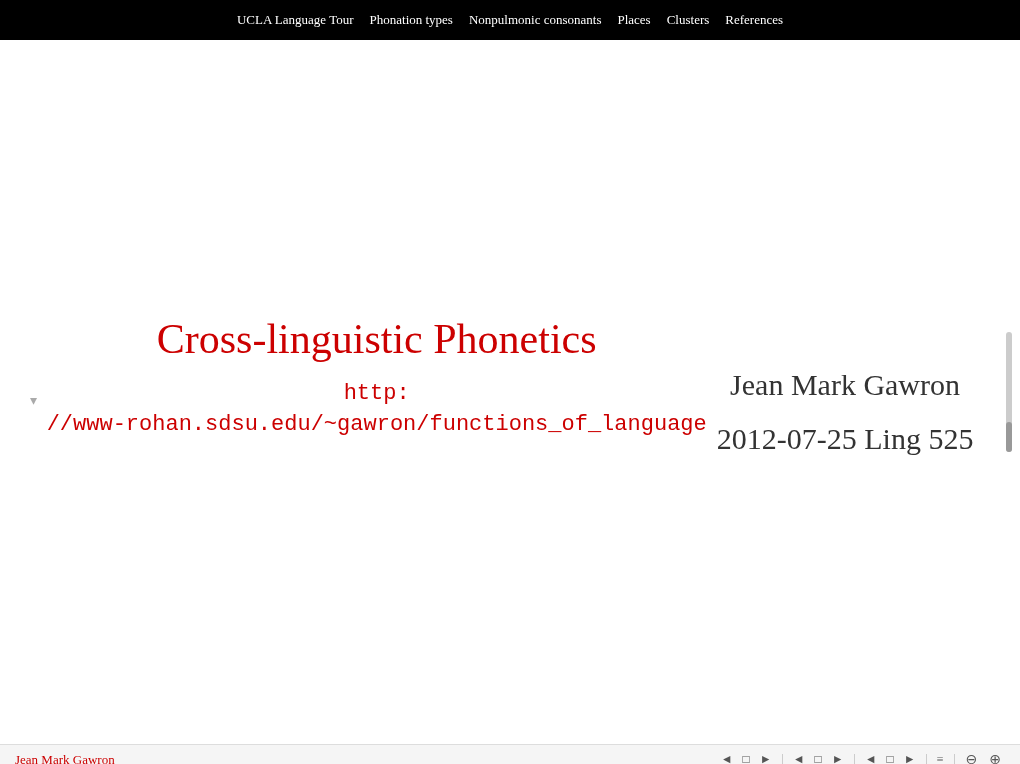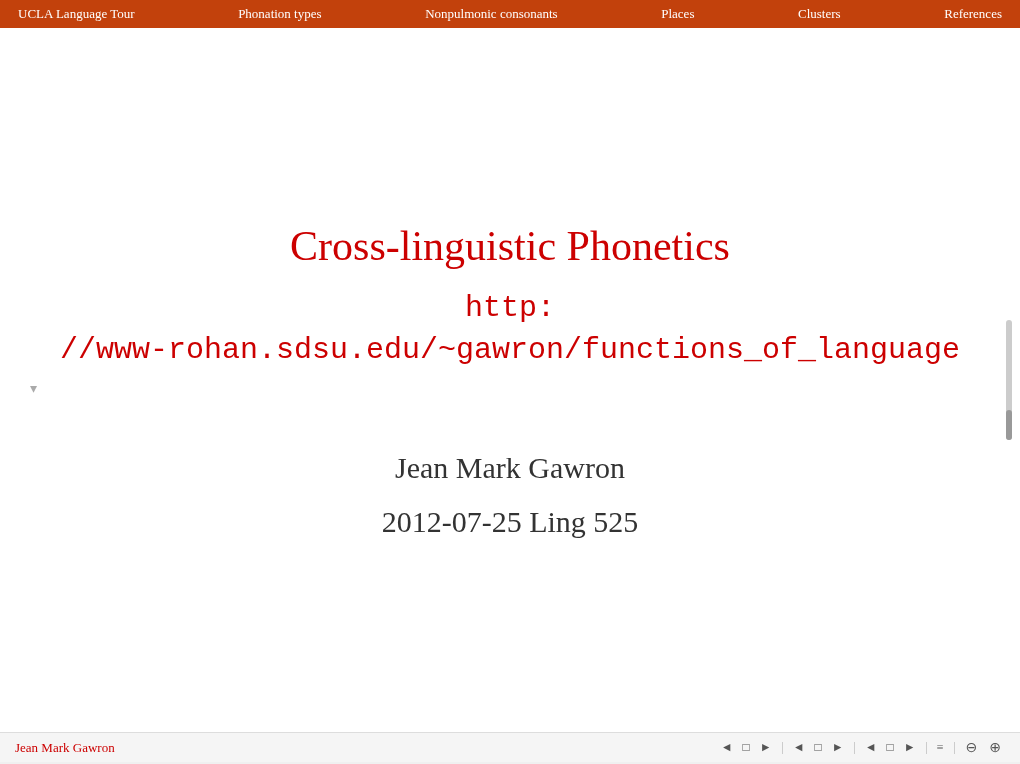--- a/index.html
+++ b/index.html
@@ -12,25 +12,25 @@
       width: 1020px;
       height: 764px;
       background: #f0f0f0;
       font-family: 'Computer Modern', 'Latin Modern', Georgia, serif;
       overflow: hidden;
     }
 
     
     .navbar {
       width: 100%;
-      height: 28px;
-      background: #c2410c;
-      display: flex;
-      align-items: center;
-      justify-content: space-between;
+      height: 40px;
+      background: #000000;
+      display: flex;
+      align-items: center;
+      justify-content: center;
       padding: 0 10px;
     }
 
     .navbar-item {
       color: white;
       font-size: 13px;
       font-family: 'Computer Modern', Georgia, serif;
       cursor: pointer;
       padding: 0 8px;
       white-space: nowrap;
@@ -79,21 +79,21 @@
     .main-title {
       font-size: 42px;
       color: #cc0000;
       font-family: 'Computer Modern', Georgia, serif;
       font-weight: normal;
       margin-bottom: 15px;
       line-height: 1.2;
     }
 
     .subtitle-url {
-      font-size: 30px;
+      font-size: 22px;
       color: #cc0000;
       font-family: 'Courier New', Courier, monospace;
       line-height: 1.4;
     }
 
     
     .arrow-left {
       position: absolute;
       left: 30px;
       top: 50%;
@@ -173,21 +173,21 @@
 
     .zoom-icon {
       font-size: 14px;
       color: #555;
       cursor: pointer;
       padding: 2px 4px;
     }
 
     .content-wrapper {
       display: flex;
-      flex-direction: column;
+      flex-direction: row;
       align-items: center;
       justify-content: center;
       height: 100%;
       gap: 10px;
     }
   </style>
 </head>
 <body>
 
 <nav class="navbar">

